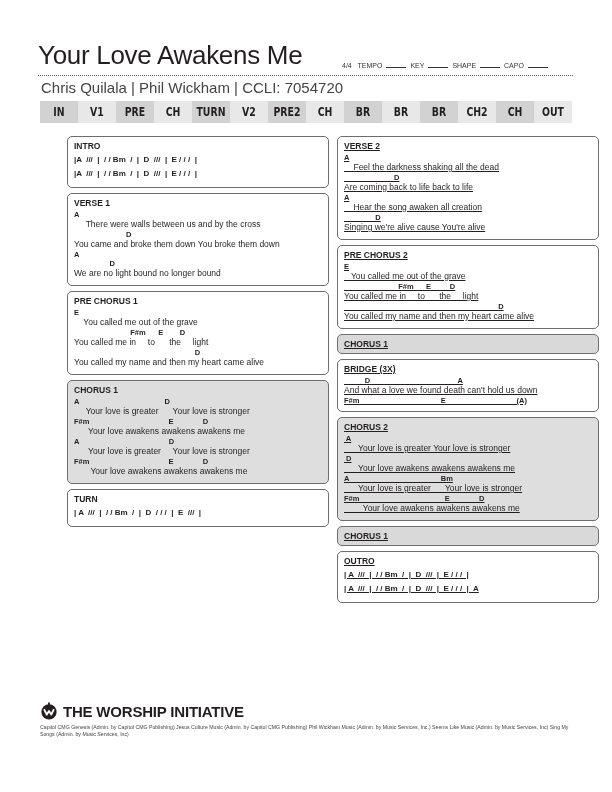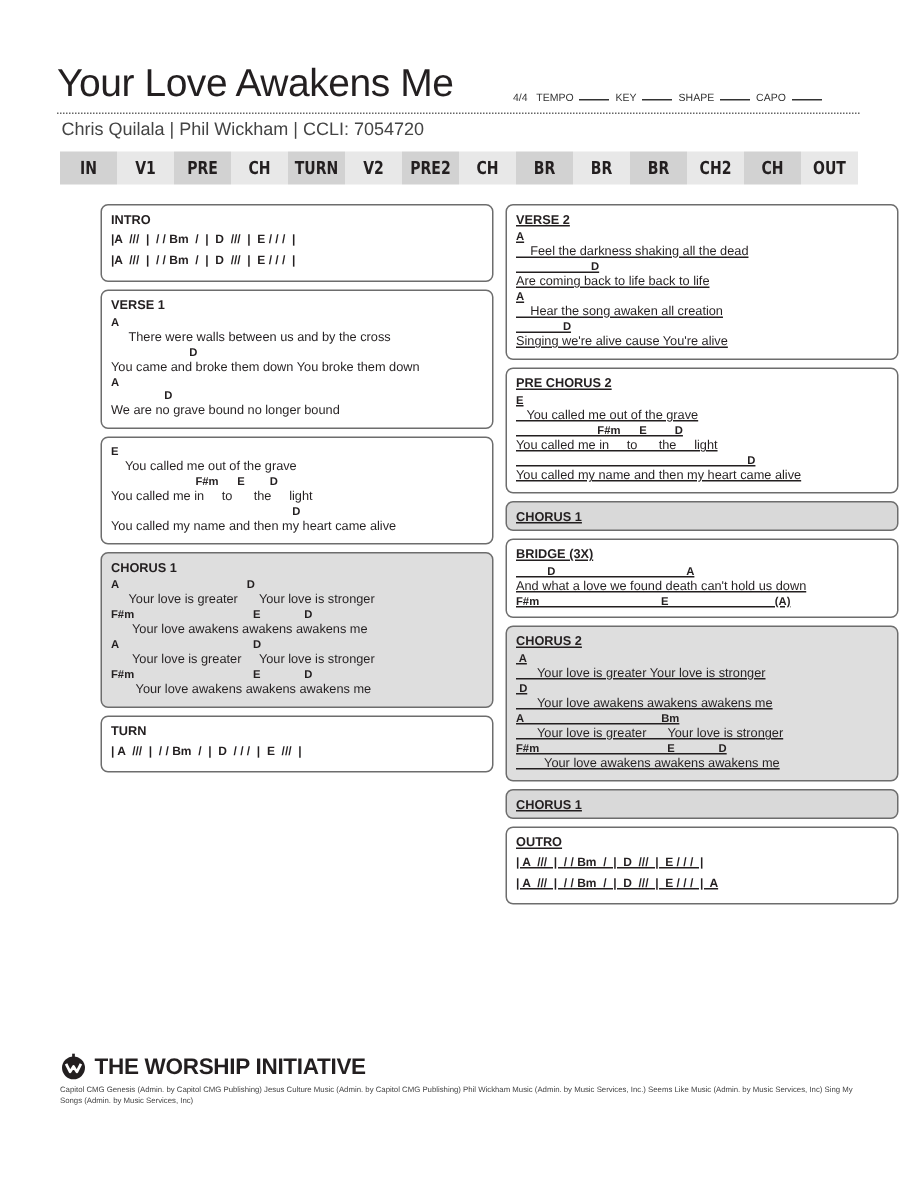--- a/index.html
+++ b/index.html
@@ -4,21 +4,21 @@
 <style>
   html, body { margin:0; padding:0; background:#ffffff; }
   body { width:612px; height:792px; position:relative; overflow:hidden;
          font-family:"Liberation Sans", sans-serif; color:#231f20; }
   .title { position:absolute; left:38px; top:40px; font-size:26px; font-weight:normal;
            letter-spacing:-0.3px; color:#231f20; }
   .meta { position:absolute; left:342px; top:62px; font-size:7px; color:#333; white-space:nowrap; }
   .meta span { margin-right:4px; }
   .meta .blank { display:inline-block; width:20px; border-bottom:1px solid #333; margin-right:2px; }
   .dotline { position:absolute; left:38px; top:75px; width:535px; border-top:1px dotted #666; }
-  .credits { position:absolute; left:41px; top:79px; font-size:12px; color:#444;text-align:center; }
+  .credits { position:absolute; left:41px; top:79px; font-size:15px; color:#444;text-align:center; }
   .navbar { position:absolute; left:40px; top:101px; width:532px; height:22px; display:flex; }
   .navcell { flex:1; display:flex; align-items:center; justify-content:center;
              font-family:"DejaVu Sans", sans-serif; font-weight:bold; font-size:12px;
              color:#231f20; transform:scaleX(0.78); }
   .navwrap { flex:1; display:flex; }
   .navwrap.dark { background:#d2d2d2; }
   .navwrap.light { background:#e8e8e8; }
   .navwrap .navcell { flex:1; }
   .col { position:absolute; top:136px; width:262px;padding-left:26px; }
   .col.left { left:41px; }
@@ -105,23 +105,24 @@
     <div class="bars">|A  ///  |  / / Bm  /  |  D  ///  |  E / / /  |</div>
   </div>
   <div class="sec">
     <div class="sec-title">VERSE 1</div>
   <div class="chord">A</div>
       <div class="lyric">     There were walls between us and by the cross</div>
       <div class="chord">                         D</div>
       <div class="lyric">You came and broke them down You broke them down</div>
       <div class="chord">A</div>
       <div class="chord">                 D</div>
-      <div class="lyric">We are no grave bound no longer bound</div>
-    </div>
-  <div class="sec">
+      <div class="lyric">We are no light bound no longer bound</div>
+    </div>
+  <div class="sec">
+    <div class="sec-title">PRE CHORUS 1</div>
   <div class="chord">E</div>
       <div class="lyric">    You called me out of the grave</div>
       <div class="chord">                           F#m      E        D</div>
       <div class="lyric">You called me in     to      the     light</div>
       <div class="chord">                                                          D</div>
       <div class="lyric">You called my name and then my heart came alive</div>
     </div>
   <div class="sec shaded">
     <div class="sec-title">CHORUS 1</div>
   <div class="chord">A                                         D</div>

